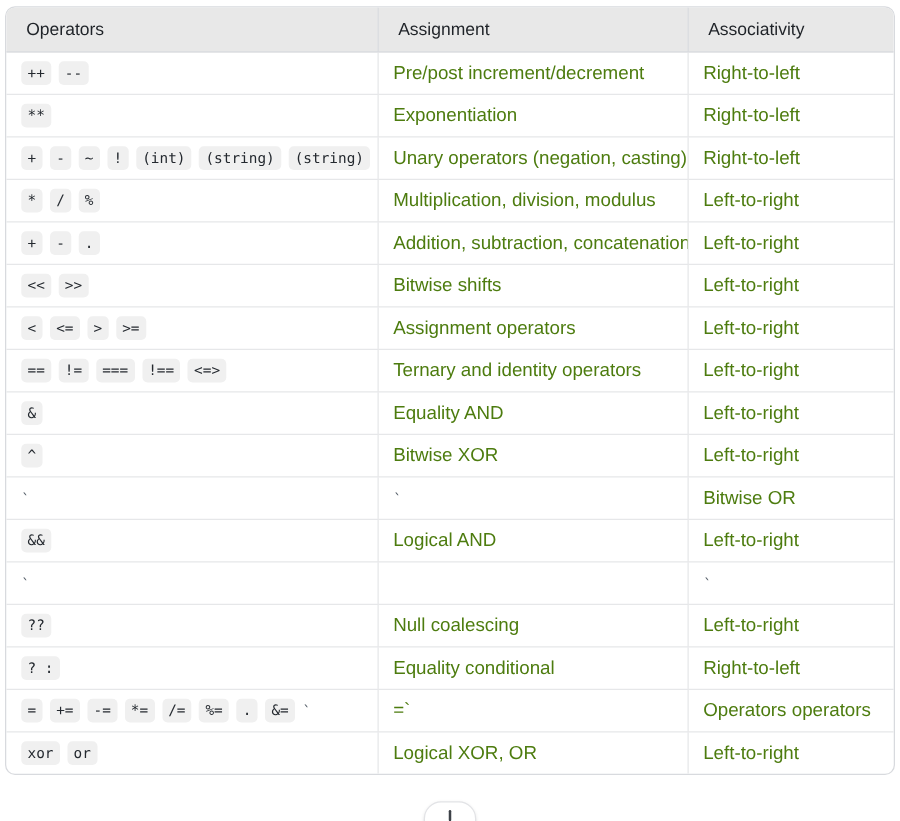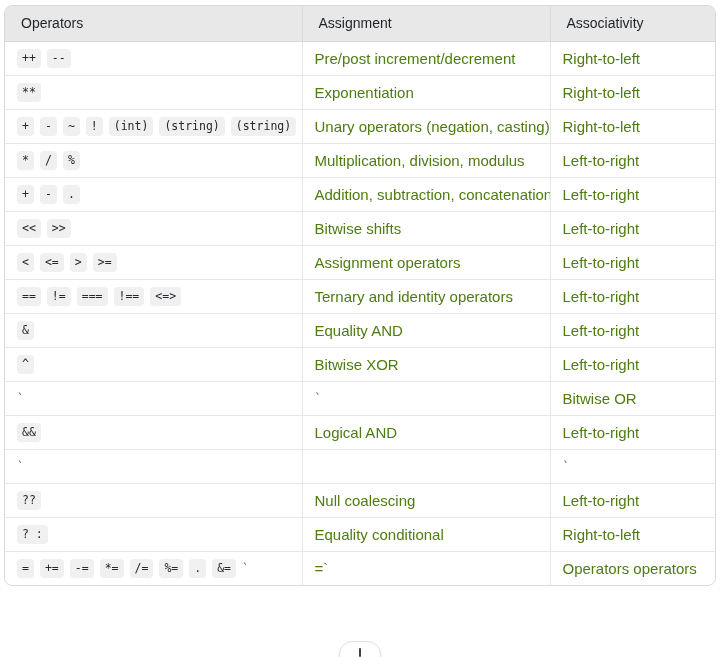--- a/index.html
+++ b/index.html
@@ -312,20 +312,30 @@
                 <code class="chip">/=</code>
                 <code class="chip">%=</code>
                 <code class="chip">.</code>
                 <code class="chip">&amp;=</code>
                 <span class="bare">`</span>
               </div>
             </td>
             <td><span class="desc-bare">=`</span></td>
             <td><span class="desc-bare">Operators operators</span></td>
           </tr>
+          <tr>
+            <td>
+              <div class="ops-cell">
+                <code class="chip">xor</code>
+                <code class="chip">or</code>
+              </div>
+            </td>
+            <td><span class="desc-bare">Logical XOR, OR</span></td>
+            <td><span class="desc-bare">Left-to-right</span></td>
+          </tr>
         </tbody>
     </table>
   </div>
 
   <div class="bottom-pill">
     <div class="tick-mark"></div>
   </div>
 
 </div>
 

